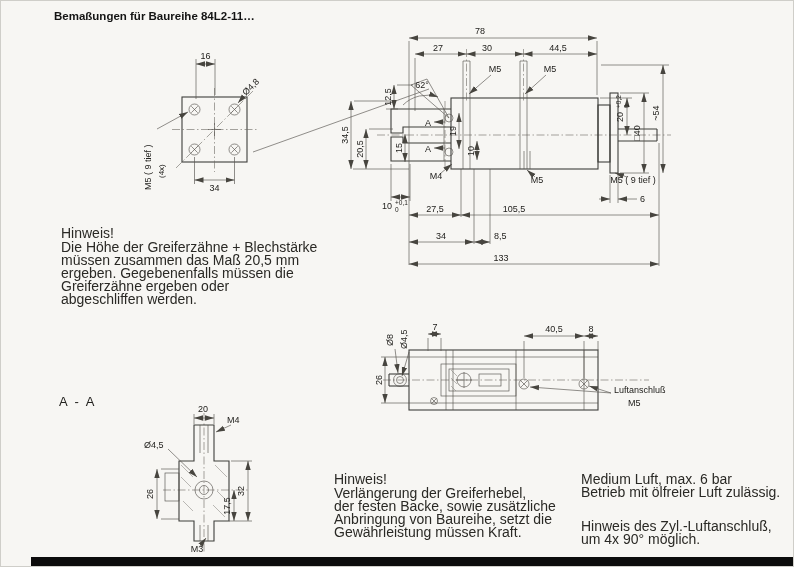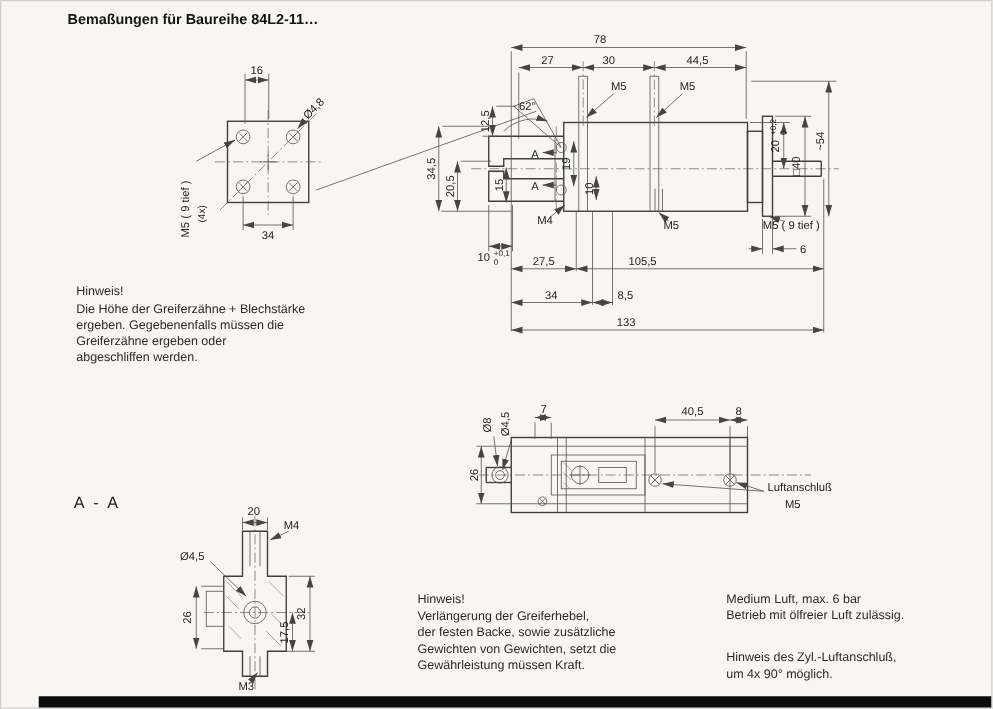--- a/index.html
+++ b/index.html
@@ -1,20 +1,20 @@
 <!DOCTYPE html>
 <html><head>
 <meta charset="utf-8">
 <style>
   html,body{margin:0;padding:0;background:#dedddb;}
   #page{position:relative;width:794px;height:567px;background:#f7f6f3;overflow:hidden;
         font-family:"Liberation Sans",sans-serif;color:#23221f;border:1px solid #cfcec9;box-sizing:border-box;}
   .abs{position:absolute;}
   #title{left:13px;top:9px;font-size:11.5px;font-weight:bold;color:#141414;padding-left:40px;}
-  .note{font-size:10px;line-height:13px;color:#2a2925;}
+  .note{font-size:14px;line-height:13px;color:#2a2925;}
   .note .nh{margin-bottom:1px;}
   #bar{left:30px;top:556px;width:763px;height:10px;background:#0c0c0c;}
   svg{position:absolute;left:0;top:0;}
   svg text{font-family:"Liberation Sans",sans-serif;fill:#23221f;}
   .d{font-size:9px;}
   .sm{font-size:6.5px;}
   .sm2{font-size:8px;}
   .big{font-size:13px;letter-spacing:2px;}
   .s{stroke:#3f3e3b;stroke-width:1.1;fill:none;}
   .t{stroke:#56544f;stroke-width:0.65;fill:none;}
@@ -316,30 +316,31 @@
       <text class="d" text-anchor="middle" transform="translate(152,493) rotate(-90)">26</text>
       <text class="d" text-anchor="middle" transform="translate(229,505) rotate(-90)">17,5</text>
       <text class="d" text-anchor="middle" transform="translate(243,490) rotate(-90)">32</text>
       <text class="d" x="196" y="551" text-anchor="middle">M3</text>
     </g>
   </svg>
 
   <div class="abs note" style="left:60px;top:226px">
     <div class="nh">Hinweis!</div>
     <div>Die Höhe der Greiferzähne + Blechstärke</div>
+    <div>müssen zusammen das Maß 20,5 mm</div>
     <div>ergeben. Gegebenenfalls müssen die</div>
     <div>Greiferzähne ergeben oder</div>
     <div>abgeschliffen werden.</div>
   </div>
 
   <div class="abs note" style="left:333px;top:472px">
     <div class="nh">Hinweis!</div>
     <div>Verlängerung der Greiferhebel,</div>
     <div>der festen Backe, sowie zusätzliche</div>
-    <div>Gewichten von Gewichten, setzt die</div>
+    <div>Anbringung von Baureihe, setzt die</div>
     <div>Gewährleistung müssen Kraft.</div>
   </div>
 
   <div class="abs note" style="left:580px;top:472px">
     <div>Medium Luft, max. 6 bar</div>
     <div>Betrieb mit ölfreier Luft zulässig.</div>
   </div>
 
   <div class="abs note" style="left:580px;top:519px">
     <div>Hinweis des Zyl.-Luftanschluß,</div>

